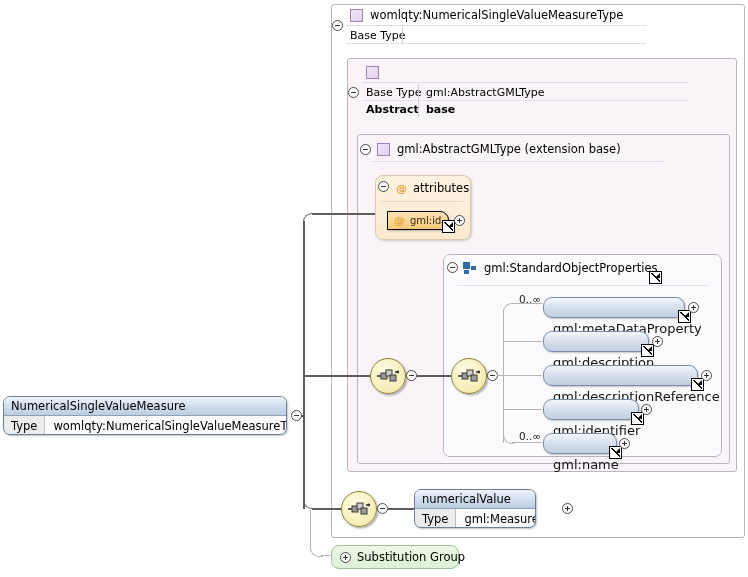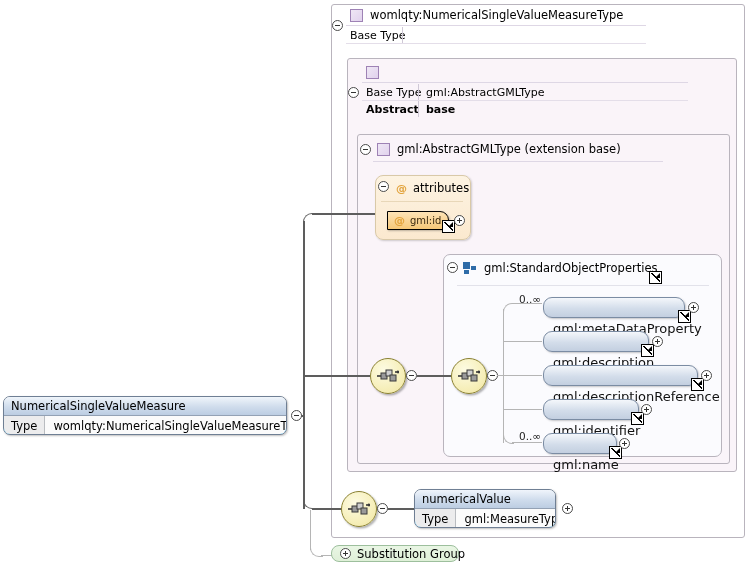--- a/index.html
+++ b/index.html
@@ -295,25 +295,25 @@
     <rect x="4" y="5" width="6" height="6" fill="#9a9a9a" stroke="#3a3a3a" stroke-width="1"></rect>
     <rect x="9" y="2" width="6" height="6" fill="#cfcfcf" stroke="#3a3a3a" stroke-width="1"></rect>
     <rect x="13" y="7" width="6" height="6" fill="#9a9a9a" stroke="#3a3a3a" stroke-width="1"></rect>
     <line x1="18" y1="4" x2="21" y2="4" stroke="#3a3a3a" stroke-width="1.6"></line>
     <circle cx="21" cy="4" r="1.4" fill="#3a3a3a"></circle>
   </svg>
 </div>
 <div class="circ" style="left:377px;top:503px;"></div>
 <div class="ln h" style="left:388px;top:508px;width:26px;"></div>
 
-<div class="elembox" style="left:414px;top:489px;width:142px;height:39px;">
+<div class="elembox" style="left:414px;top:489px;width:122px;height:39px;">
   <div class="hd">numericalValue</div>
   <div class="tr">
     <div class="k">Type</div>
     <div class="v">gml:MeasureType</div>
   </div>
 </div>
 <div class="circ plus" style="left:562px;top:503px;"></div>
 
-<div class="subg" style="left:331px;top:545px;width:128px;height:17px;">
+<div class="subg" style="left:331px;top:545px;width:128px;height:24px;">
   <span class="circ plus" style="position:relative;left:8px;top:0;display:inline-block;flex:none;"></span>
   <span class="nm" style="padding-left:14px;">Substitution Group</span>
 </div>
 
 </body></html>

